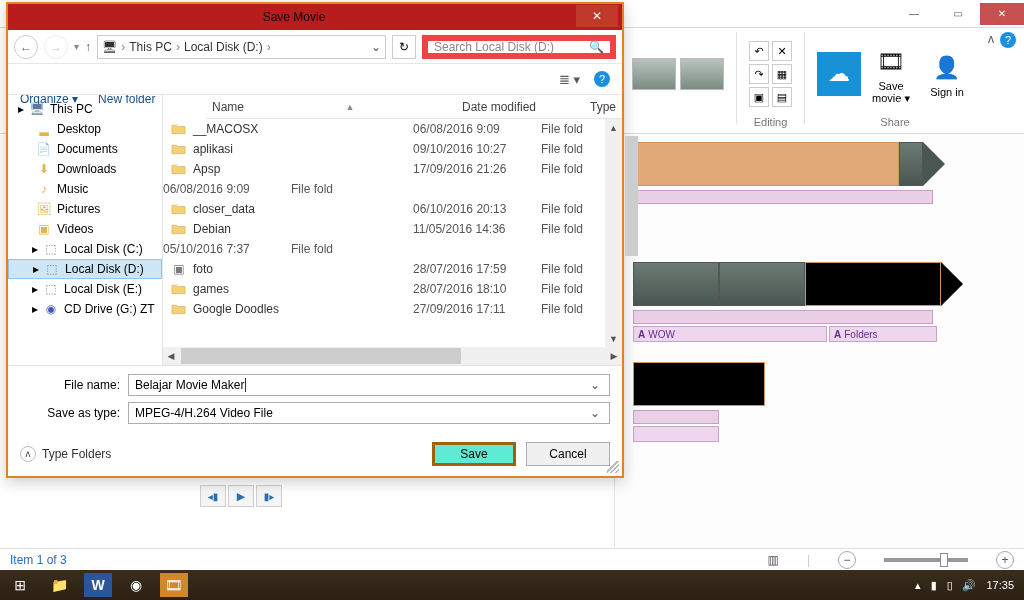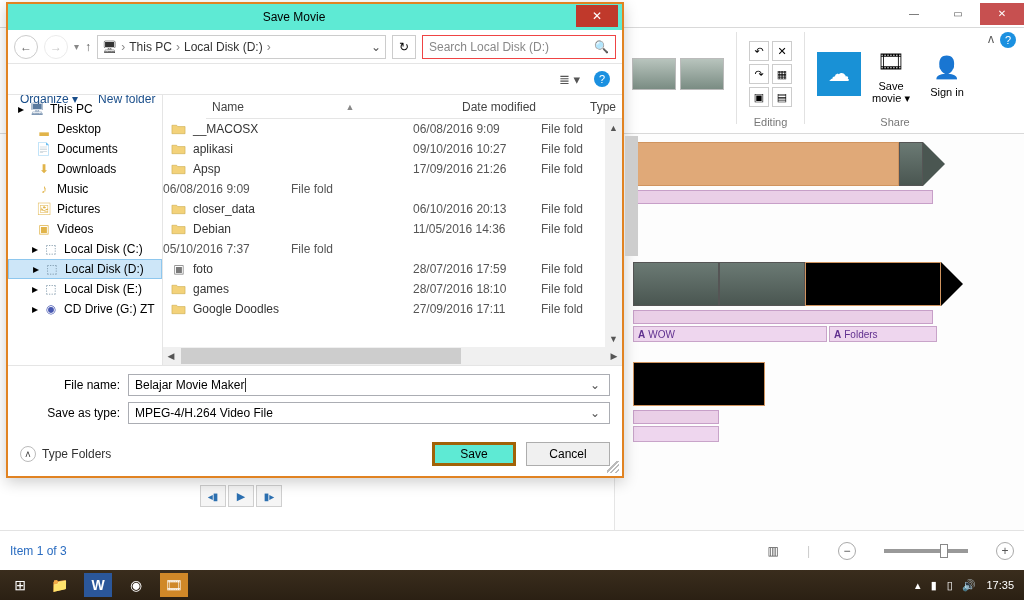--- a/index.html
+++ b/index.html
@@ -35,44 +35,44 @@
   .clip.video { background: linear-gradient(#6b7a74,#4a5651); border: 1px solid #555; }
   .clip.black { background: #000; }
   .audio-strip { position: absolute; left: 18px; height: 14px; background: #eacfe7; border: 1px solid #c79fc8; }
   .caption-strip { position: absolute; left: 18px; height: 16px; background: #eed6ee; border: 1px solid #c8a4c9; font-size: 10px; color: #60308f; display: flex; align-items: center; padding: 0 4px; gap: 3px; }
   .tri { width: 0; height: 0; border-top: 22px solid transparent; border-bottom: 22px solid transparent; border-left: 22px solid #000; }
 
   .playbar { position: absolute; left: 200px; top: 485px; display: flex; gap: 2px; }
   .playbar button { width: 26px; height: 22px; background: #f5f5f5; border: 1px solid #cfcfcf; font-size: 10px; display: flex; align-items: center; justify-content: center; color: #2b6fb0; }
   .playbar button.play { color: #2b6fb0; font-size: 11px; }
 
-  .statusbar { position: absolute; left: 0; right: 0; bottom: 30px; height: 40px; border-top: 1px solid #e3e3e3; background: #fff; display: flex; align-items: center; font-size: 12px; color: #2a6cc0; padding: 0 10px; gap: 28px; }
+  .statusbar { position: absolute; left: 0; right: 0; bottom: 30px; height: 22px; border-top: 1px solid #e3e3e3; background: #fff; display: flex; align-items: center; font-size: 12px; color: #2a6cc0; padding: 0 10px; gap: 28px; }
   .statusbar .spacer { flex: 1; }
   .zoom-slider { width: 84px; height: 4px; background: #999; position: relative; }
   .zoom-slider .thumb { width: 8px; height: 14px; background: #fff; border: 1px solid #888; position: absolute; top: -5px; left: 56px; }
   .zoom-btn { width: 18px; height: 18px; border: 1px solid #aaa; border-radius: 50%; display: flex; align-items: center; justify-content: center; font-size: 12px; color: #555; }
 
   
   .taskbar { position: absolute; left: 0; right: 0; bottom: 0; height: 30px; background: linear-gradient(#3a2d1d,#2b2013); display: flex; align-items: center; color: #fff; font-size: 11px; }
   .tb-item { width: 40px; height: 30px; display: flex; align-items: center; justify-content: center; font-size: 14px; }
   .tb-spacer { flex: 1; }
   .tb-tray { display: flex; align-items: center; gap: 10px; padding: 0 10px; font-size: 11px; }
 
   
   .dialog { position: absolute; left: 6px; top: 2px; width: 618px; height: 476px; border: 2px solid #e18322; background: #fff; display: flex; flex-direction: column; box-shadow: 0 4px 14px rgba(0,0,0,0.2); }
-  .dlg-title { height: 26px; background: #5eead4; color: #000; display: flex; align-items: center; padding: 0 4px; }
+  .dlg-title { height: 26px; background: #b91c1c; color: #000; display: flex; align-items: center; padding: 0 4px; }
   .dlg-title .t { flex: 1; text-align: center; font-size: 12px; }
   .dlg-close { width: 42px; height: 22px; background: #c0392b; color: #fff; font-size: 12px; display: flex; align-items: center; justify-content: center; margin-top: -2px; }
 
   .dlg-nav { height: 34px; display: flex; align-items: center; padding: 4px 6px; gap: 6px; border-bottom: 1px solid #e5e5e5; }
   .nav-arrow { width: 24px; height: 24px; border: 1px solid #ccc; border-radius: 50%; display: flex; align-items: center; justify-content: center; font-size: 12px; color: #666; }
   .breadcrumb { flex: 1; height: 24px; border: 1px solid #ccc; display: flex; align-items: center; font-size: 12px; color: #333; padding: 0 4px; gap: 4px; }
   .breadcrumb .sep { color: #888; }
   .refresh { width: 24px; height: 24px; border: 1px solid #ccc; display: flex; align-items: center; justify-content: center; font-size: 12px; }
-  .search { width: 194px; height: 24px; border: 1px solid #ef4444; display: flex; align-items: center; font-size: 12px; color: #888; padding: 0 6px; }
+  .search { width: 194px; height: 24px; border: 6px solid #ef4444; display: flex; align-items: center; font-size: 12px; color: #888; padding: 0 6px; }
   .search span.mag { margin-left: auto; color: #888; }
 
   .dlg-toolbar { height: 30px; display: flex; align-items: center; padding: 0 12px; font-size: 12px; color: #1a4e8a; }
   .dlg-toolbar .tbtn { margin-right: 20px; margin-top: 40px; }
   .dlg-toolbar .spacer { flex: 1; }
   .view-btn { display: flex; align-items: center; gap: 3px; color: #555; margin-right: 14px; font-size: 13px; }
   .help-btn { width: 16px; height: 16px; border-radius: 50%; background: #1b90e0; color: #fff; font-size: 11px; display: flex; align-items: center; justify-content: center; }
 
   .dlg-body { flex: 1; display: flex; border-top: 1px solid #e5e5e5; border-bottom: 1px solid #e5e5e5; min-height: 0; }
   .nav-pane { width: 166px; border-right: 1px solid #e5e5e5; overflow-y: auto; padding: 4px 0; font-size: 12px; }

